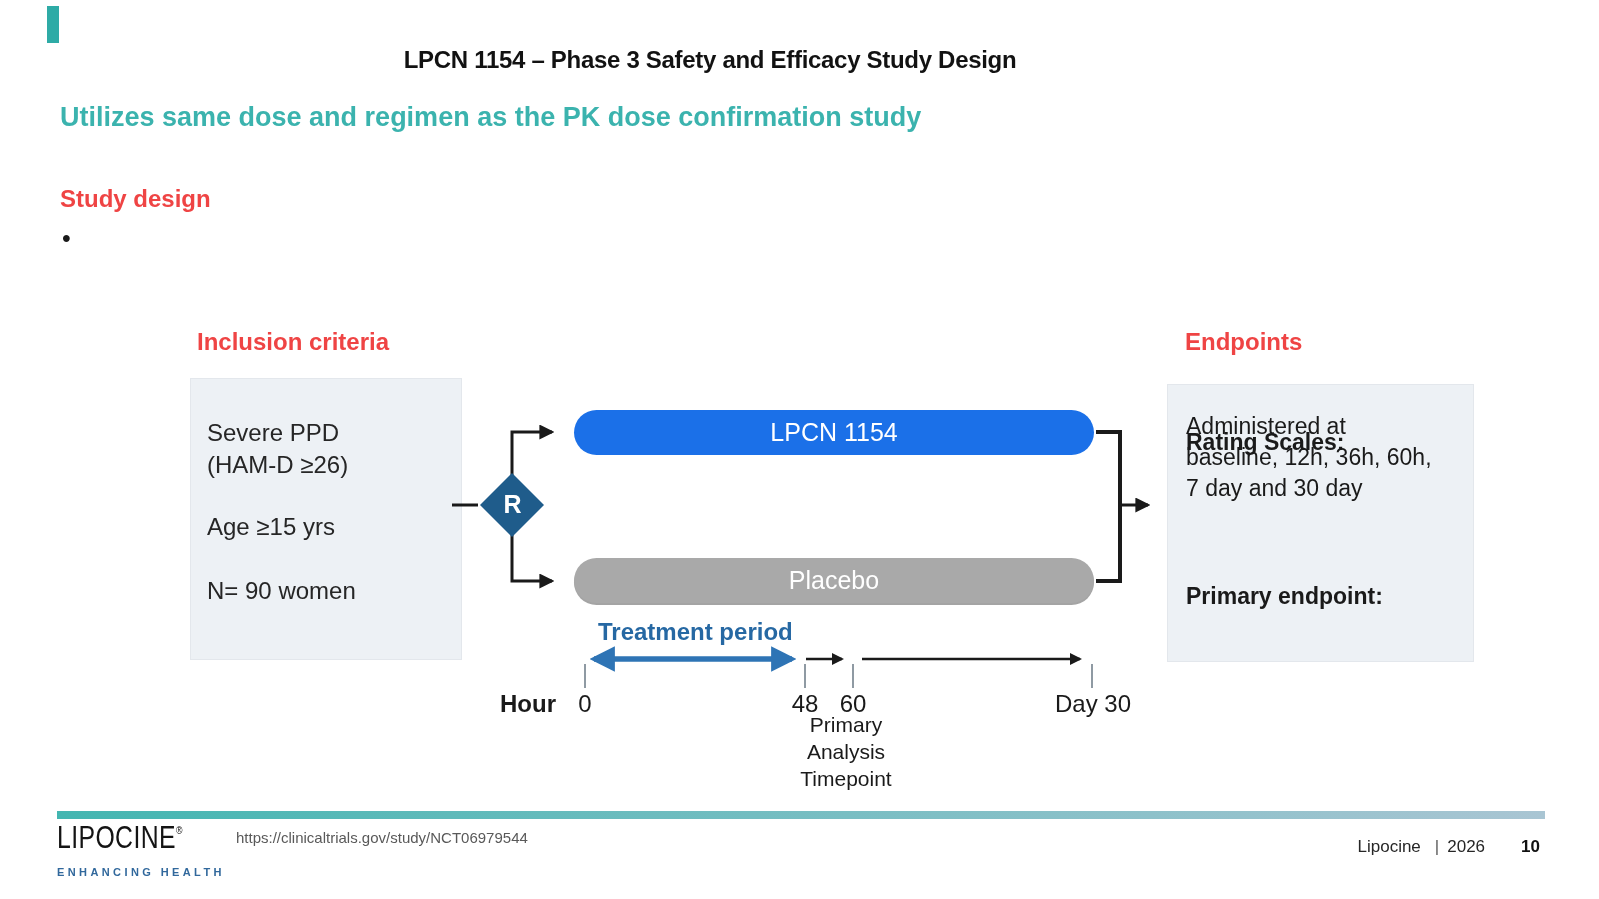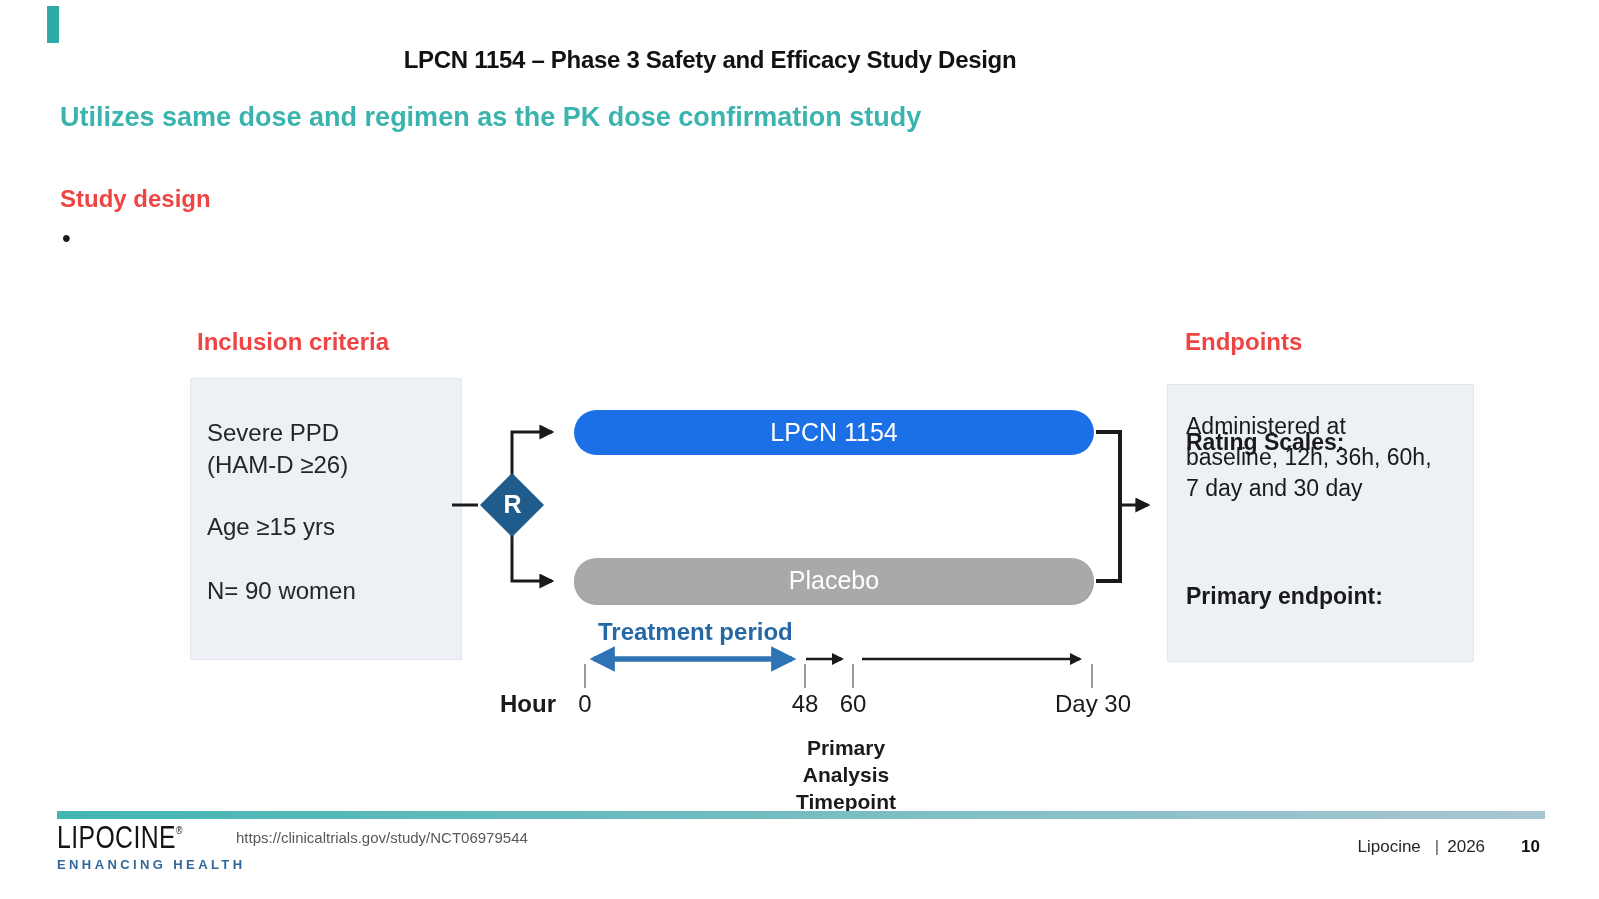--- a/index.html
+++ b/index.html
@@ -44,28 +44,28 @@
 
   .treatment-label{left:598px;top:618px;font-size:24px;font-weight:700;color:#2668A3;}
 
   .tl-label{top:690px;font-size:24px;color:#1a1a1a;text-align:center;}
   .tl-hour{left:500px;width:70px;font-weight:700;text-align:left;}
   .tl-0{left:570px;width:30px;}
   .tl-48{left:785px;width:40px;}
   .tl-60{left:833px;width:40px;}
   .tl-day30{left:1047px;width:92px;}
 
-  .primary-analysis{left:770px;top:711px;width:152px;text-align:center;font-size:21px;font-weight:700;line-height:27px;color:#1a1a1a;margin-top:23px;}
+  .primary-analysis{left:770px;top:711px;width:152px;text-align:center;font-size:21px;font-weight:400;line-height:27px;color:#1a1a1a;}
 
   .divider{left:57px;top:811px;width:1488px;height:8px;background:linear-gradient(to right,#43B6B1,#A9C5D3);}
 
   .logo{left:57px;top:820px;}
   .logo-word{font-size:31px;font-weight:400;color:#141414;letter-spacing:0.5px;transform:scaleX(0.8);transform-origin:left center;white-space:nowrap;}
   .logo-reg{font-size:11px;vertical-align:14px;}
-  .logo-tagline{margin-top:1px;font-size:13px;font-weight:700;letter-spacing:3.4px;color:#31689C;}
+  .logo-tagline{margin-top:10px;font-size:11px;font-weight:700;letter-spacing:3.4px;color:#31689C;}
 
   .footer-url{left:236px;top:829px;font-size:15px;color:#595959;}
   .footer-right{right:59px;top:837px;display:flex;align-items:baseline;font-size:17px;color:#262626;}
   .footer-sep{margin:0 8px 0 14px;color:#595959;font-weight:300;}
   .footer-page{margin-left:36px;font-weight:700;color:#111111;}
 </style>
 </head>
 <body>
 
 <div class="slide">

